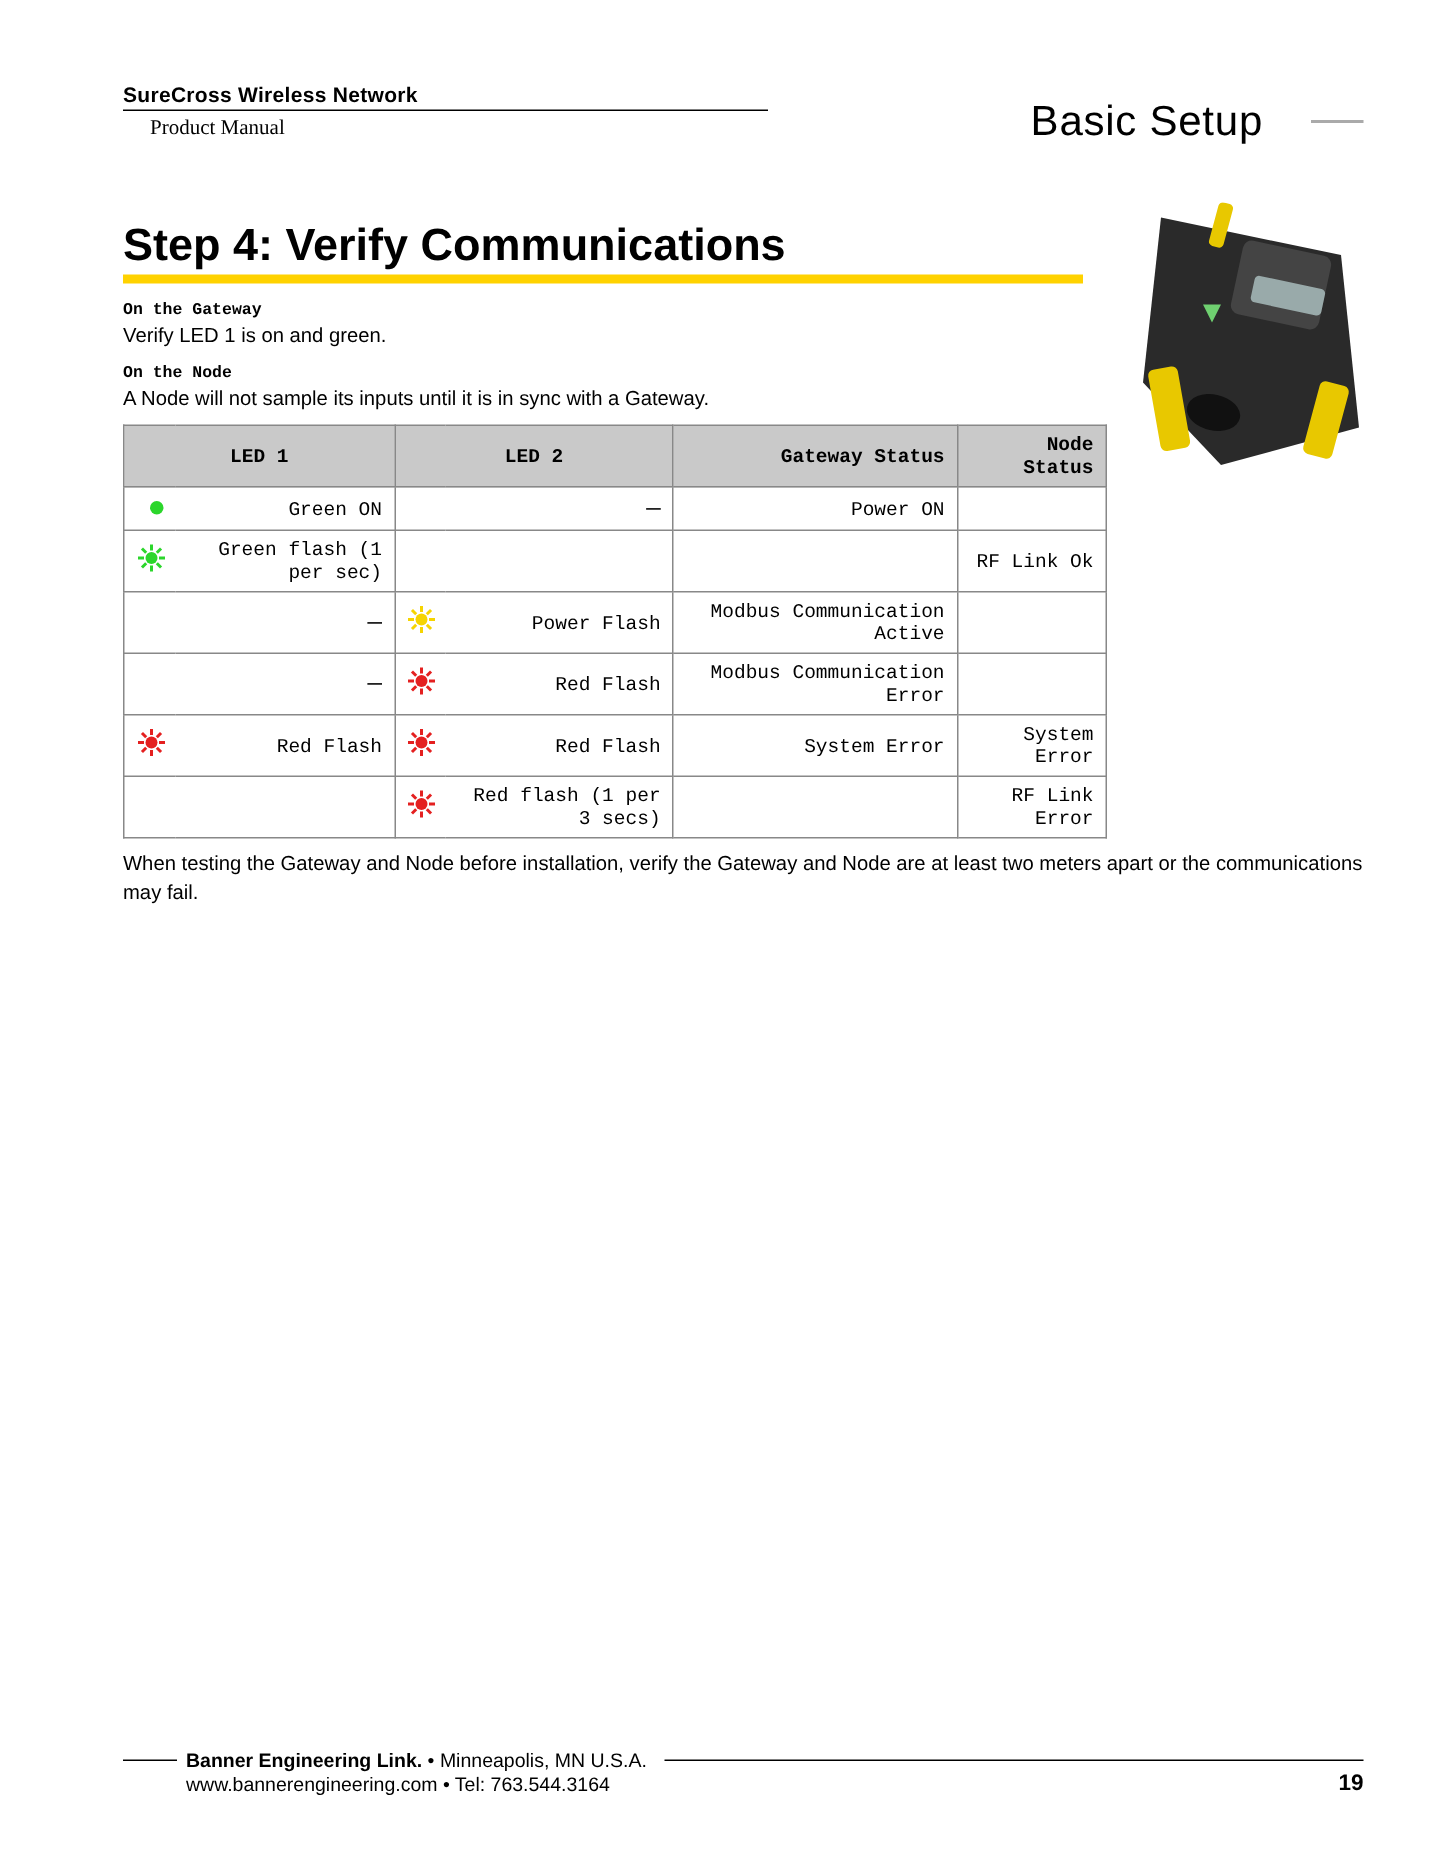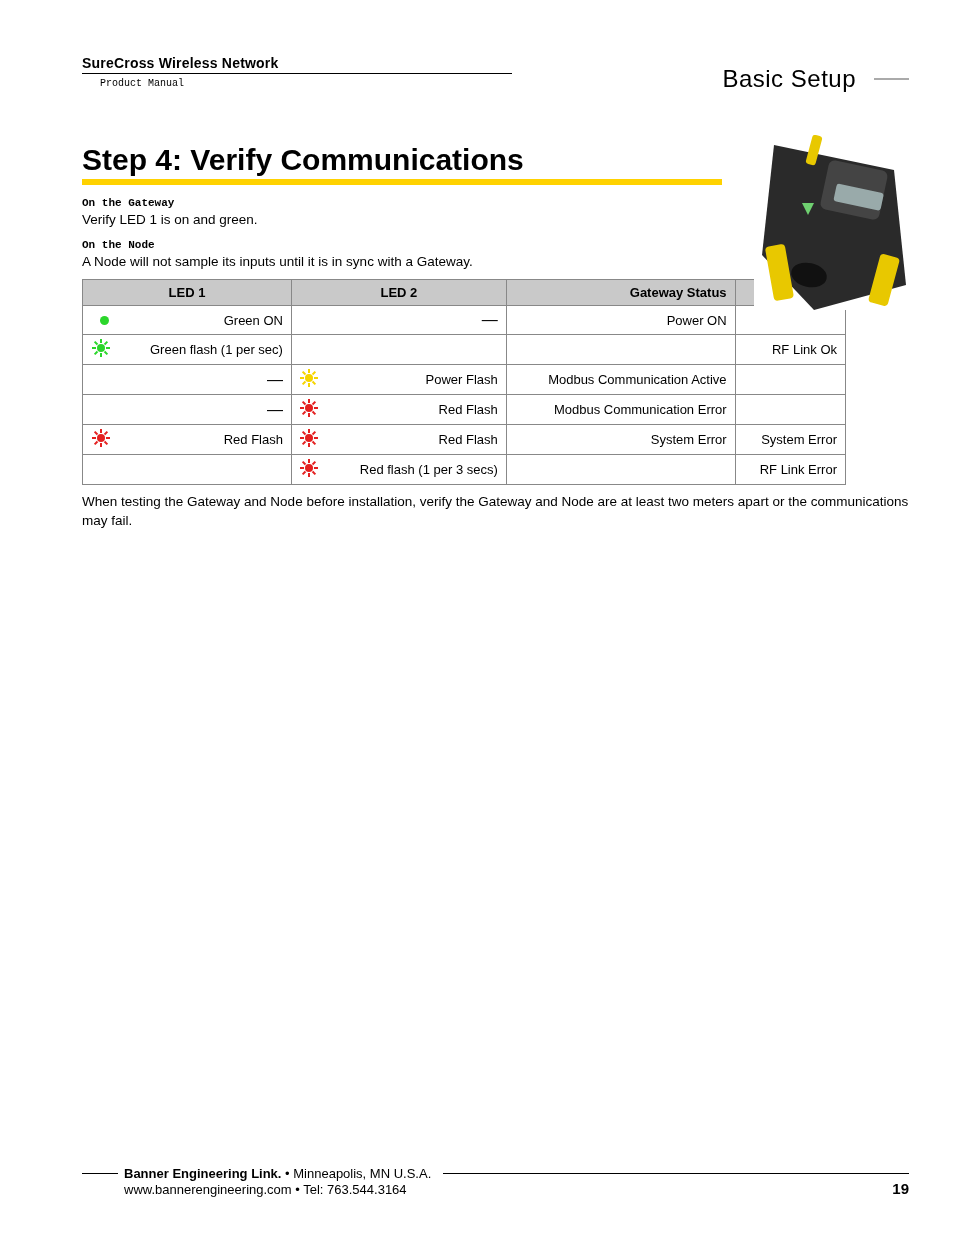--- a/index.html
+++ b/index.html
@@ -33,35 +33,35 @@
     font-family: Arial, sans-serif;
     font-stretch: condensed;
     letter-spacing: 0.2px;
   }
   .hdr-rule {
     border-bottom: 1px solid #000;
     margin-top: 2px;
     width: 430px;
   }
   .hdr-sub {
-    font-size: 10px;
-    font-family: Liberation Mono, monospace;
+    font-size: 14px;
+    font-family: Liberation Serif, serif;
     font-stretch: condensed;
     margin-top: 4px;
     margin-left: 18px;
   }
   .header-right {
-    font-size: 24px;
+    font-size: 28px;
     font-family: "Helvetica Neue", Arial, sans-serif;
     font-stretch: condensed;
     letter-spacing: 0.5px;
     margin-top: 10px;
     display: flex;
     align-items: center;
-    gap: 18px;
+    gap: 32px;
     margin-left: 44px;
   }
   .header-right .dash {
     width: 35px;
     border-top: 2px solid #aaa;
     display: inline-block;
   }
   .step-title {
     font-size: 30px;
     font-weight: bold;
@@ -100,23 +100,23 @@
   }
   .float-img {
     position: absolute;
     right: 45px;
     top: 135px;
     width: 155px;
     height: 175px;
   }
   table.led {
     border-collapse: collapse;
-    width: 764px;
+    width: 656px;
     margin-top: 8px;
-    font-family: Liberation Sans, sans-serif;
+    font-family: Liberation Mono, monospace;
     font-stretch: condensed;
     font-size: 13px;
   }
   table.led th, table.led td {
     border: 1px solid #888;
     padding: 5px 8px;
     text-align: right;
     vertical-align: middle;
   }
   table.led th {

